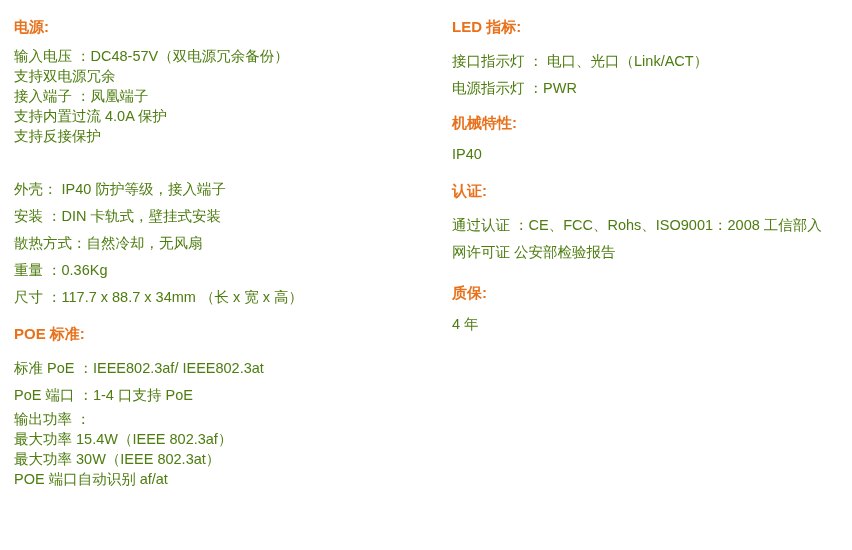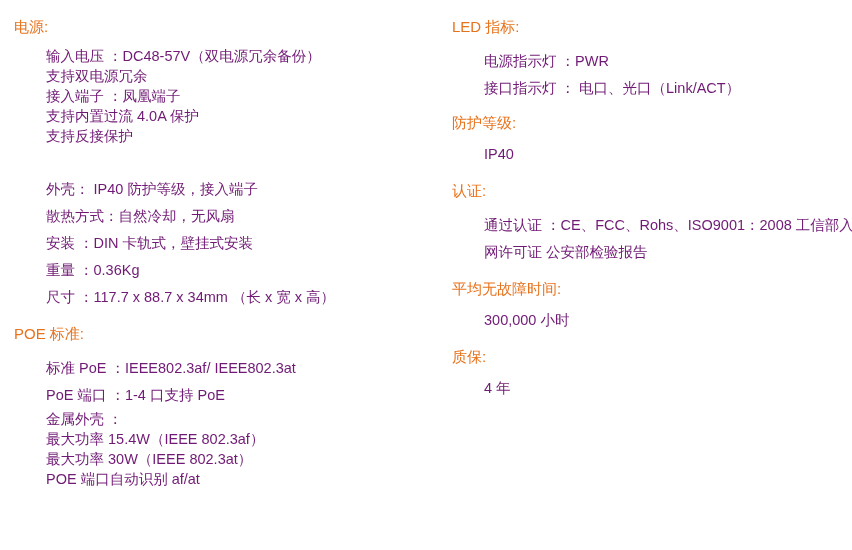--- a/index.html
+++ b/index.html
@@ -26,30 +26,29 @@
   .col-left {
     left: 14px;
     width: 420px;
   }
   .col-right {
     left: 452px;
     width: 390px;
   }
   .heading {
     color: #E8721C;
-    font-weight: normal;
+    font-weight: bold;
     font-size: 15px;
     line-height: 18px;
   }
   .line {
     font-size: 14.5px;
     line-height: 20px;
-    color: #701a75;
+    color: #4d7c0f;
     white-space: nowrap;
-    margin-left: 32px;
   }
   .line.spaced {
     line-height: 27px;
   }
   .block {
     margin-bottom: 0;
   }
   .gap-10 { height: 10px; }
   .gap-12 { height: 12px; }
   .gap-14 { height: 14px; }
@@ -71,71 +70,65 @@
       <div class="line">支持双电源冗余</div>
       <div class="line">接入端子 ：凤凰端子</div>
       <div class="line">支持内置过流 4.0A 保护</div>
       <div class="line">支持反接保护</div>
     </div>
 
     <div class="block">
       <div class="gap-20"></div>
       <div class="gap-10"></div>
       <div class="line spaced">外壳： IP40 防护等级，接入端子</div>
+      <div class="line spaced">安装 ：DIN 卡轨式，壁挂式安装</div>
       <div class="line spaced">散热方式：自然冷却，无风扇</div>
-      <div class="line spaced">安装 ：DIN 卡轨式，壁挂式安装</div>
       <div class="line spaced">重量 ：0.36Kg</div>
       <div class="line spaced">尺寸 ：117.7 x 88.7 x 34mm  （长 x 宽 x 高）</div>
     </div>
 
     <div class="block">
       <div class="gap-14"></div>
       <div class="heading">POE 标准:</div>
       <div class="gap-12"></div>
       <div class="line spaced">标准 PoE ：IEEE802.3af/ IEEE802.3at</div>
       <div class="line spaced">PoE 端口 ：1-4 口支持 PoE</div>
-      <div class="line">金属外壳 ：</div>
+      <div class="line">输出功率 ：</div>
       <div class="line">最大功率 15.4W（IEEE 802.3af）</div>
       <div class="line">最大功率 30W（IEEE 802.3at）</div>
       <div class="line">POE 端口自动识别 af/at</div>
     </div>
 
   </div>
 
   <div class="col col-right">
 
     <div class="block">
       <div class="gap-18"></div>
       <div class="heading">LED 指标:</div>
       <div class="gap-12"></div>
+      <div class="line spaced">接口指示灯 ： 电口、光口（Link/ACT）</div>
       <div class="line spaced">电源指示灯 ：PWR</div>
-      <div class="line spaced">接口指示灯 ： 电口、光口（Link/ACT）</div>
     </div>
 
     <div class="block">
       <div class="gap-12"></div>
-      <div class="heading">防护等级:</div>
+      <div class="heading">机械特性:</div>
       <div class="gap-12"></div>
       <div class="line">IP40</div>
     </div>
 
     <div class="block">
       <div class="gap-18"></div>
       <div class="heading">认证:</div>
       <div class="gap-12"></div>
       <div class="line spaced">通过认证 ：CE、FCC、Rohs、ISO9001：2008  工信部入</div>
       <div class="line spaced">网许可证  公安部检验报告</div>
     </div>
 
-    <div class="block">
-      <div class="gap-14"></div>
-      <div class="heading">平均无故障时间:</div>
-      <div class="gap-12"></div>
-      <div class="line">300,000 小时</div>
-    </div>
 
     <div class="block">
       <div class="gap-18"></div>
       <div class="heading">质保:</div>
       <div class="gap-12"></div>
       <div class="line">4 年</div>
     </div>
 
   </div>
 

